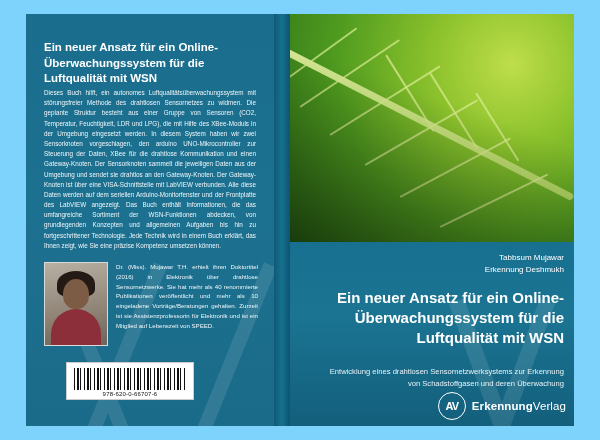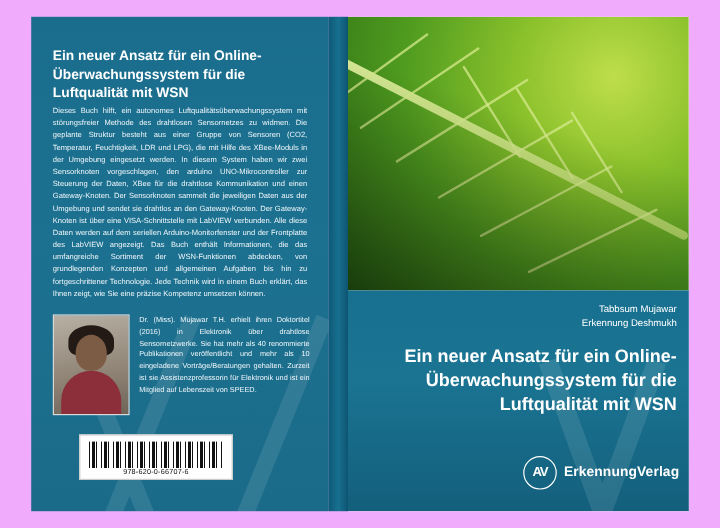--- a/index.html
+++ b/index.html
@@ -10,21 +10,21 @@
   body {
     width: 600px;
     height: 440px;
     font-family: "Liberation Sans", sans-serif;
     overflow: hidden;
   }
   .cover-wrap {
     position: relative;
     width: 600px;
     height: 440px;
-    background: #f0abfc;
+    background: #7dd3fc;
   }
 
   
   .back-cover {
     position: absolute;
     left: 26px;
     top: 14px;
     width: 248px;
     height: 412px;
     background: #1e6f8e;
@@ -256,21 +256,21 @@
     left: 30px;
     top: 124px;
     text-align: right;
     color: #e8f3f8;
     font-size: 7.6px;
     line-height: 1.6;
   }
   .publisher {
     position: absolute;
     right: 14px;
-    bottom: 18px;
+    bottom: 6px;
     display: flex;
     align-items: center;
     gap: 6px;
   }
   .pub-logo {
     width: 26px;
     height: 26px;
     border: 1.6px solid #ffffff;
     border-radius: 50%;
     display: flex;
@@ -280,21 +280,21 @@
     font-size: 11px;
     font-weight: bold;
     letter-spacing: -1px;
   }
   .pub-name {
     color: #ffffff;
     font-size: 11.5px;
     font-weight: bold;
     letter-spacing: .1px;
   }
-  .pub-name .light { font-weight: bold; }
+  .pub-name .light { font-weight: normal; }
 </style>
 </head>
 <body>
 
 <div class="cover-wrap">
 
   <div class="back-cover">
     <div class="wm">
       <i style="left:40px;  transform: rotate(22deg);"></i>
       <i style="left:130px; transform: rotate(-22deg);"></i>
@@ -344,20 +344,21 @@
         <i style="left:110px; transform: rotate(-20deg);"></i>
       </div>
 
       <div class="fc-authors">
         <div>Tabbsum Mujawar</div>
         <div>Erkennung Deshmukh</div>
       </div>
 
       <div class="fc-title">Ein neuer Ansatz für ein Online-Überwachungssystem für die Luftqualität mit WSN</div>
 
+      <div class="fc-sub">Entwicklung eines drahtlosen Sensornetzwerksystems zur Erkennung von Schadstoffgasen und deren Überwachung</div>
 
       <div class="publisher">
         <div class="pub-logo">AV</div>
         <div class="pub-name">
           <span>Erkennung</span><span class="light">Verlag</span>
         </div>
       </div>
     </div>
   </div>
 </div>

